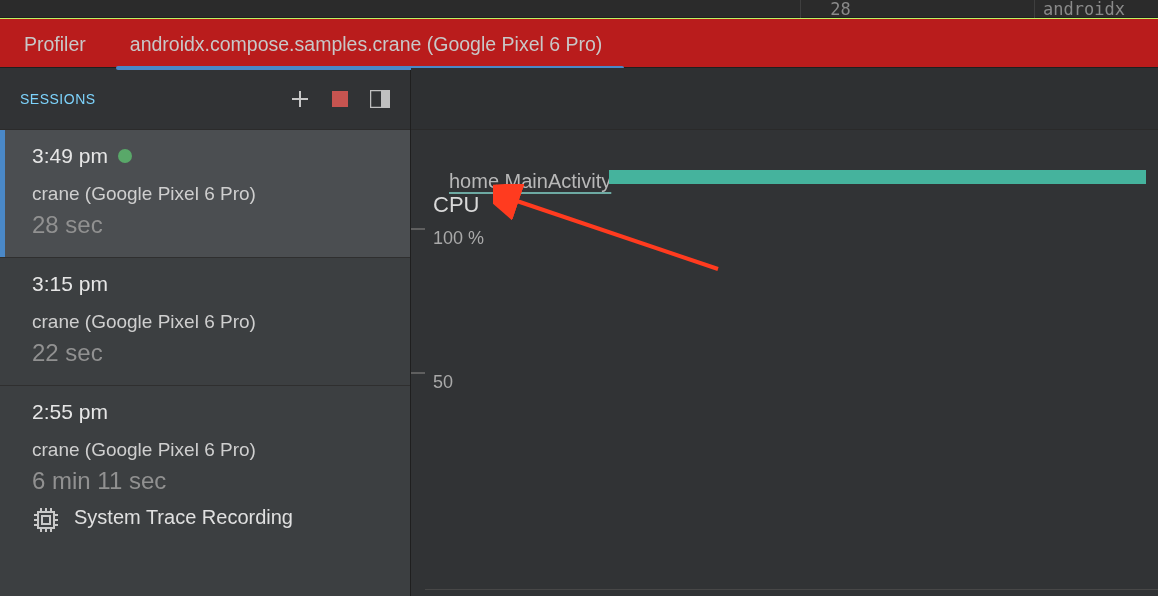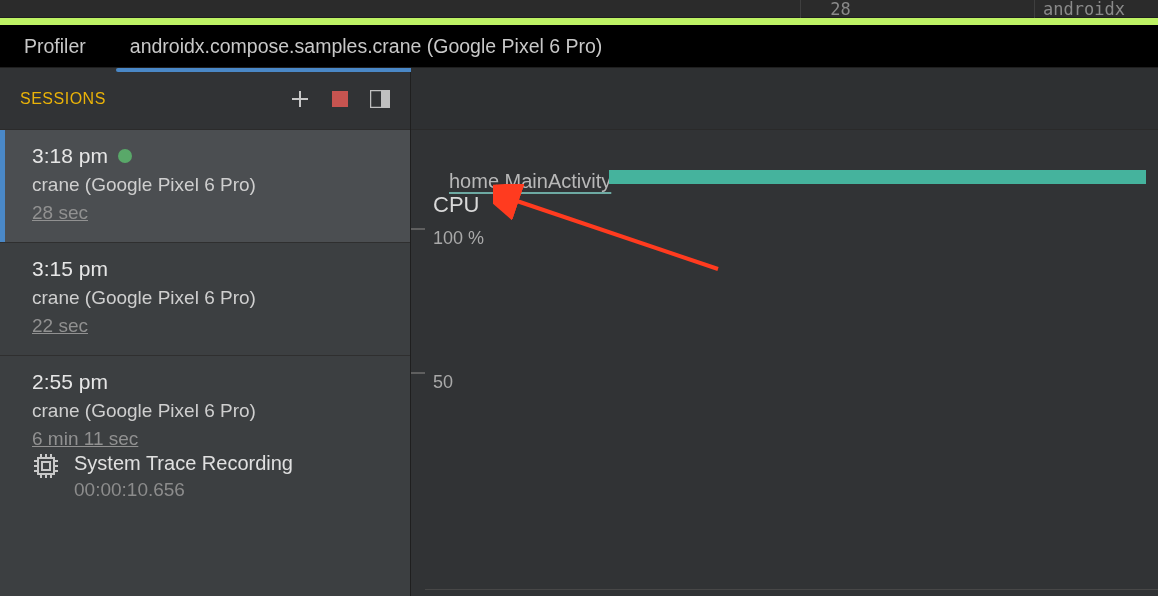--- a/index.html
+++ b/index.html
@@ -27,25 +27,24 @@
     font-size: 17px;
     color: #8a8a8a;
     border-left: 1px solid #3f3f3f;
     display: flex;
     align-items: center;
     font-family: "Menlo","Consolas",monospace;
     text-align: center;
   }
   .title-bar {
     height: 50px;
-    background: #000000;
-    border-top: 7px solid #bef264;
+    background: #b91c1c;
+    border-top: 1px solid #bef264;
     border-bottom: 1px solid #1f1f1f;
     display: flex;
-    align-items: center;
     padding: 0 4px;
     gap: 4px;
   }
   .tab {
     height: 50px;
     display: flex;
     align-items: center;
     padding: 0 20px;
     font-size: 19.5px;
     color: #c8c8c8;
@@ -76,23 +75,23 @@
   }
   .sessions-header {
     height: 62px;
     display: flex;
     align-items: center;
     padding: 0 0 0 20px;
     border-bottom: 1px solid #2b2b2b;
     background: #313335;
   }
   .sessions-header .label {
-    font-size: 16px;
+    font-size: 14px;
     letter-spacing: 0.5px;
-    color: #eab308;
+    color: #7dd3fc;
     flex: 1;
   }
   .sessions-header .controls {
     display: flex;
     align-items: center;
     gap: 16px;
     padding-right: 18px;
   }
   .icon-btn {
     width: 24px;
@@ -132,33 +131,32 @@
   .session .dot {
     width: 14px;
     height: 14px;
     border-radius: 50%;
     background: #59a869;
     display: inline-block;
   }
   .session .device {
     font-size: 19px;
     color: #cfcfcf;
-    margin-top: 6px;
+    margin-top: 15px;
   }
   .session .duration {
-    font-size: 19px;
+    font-size: 24px;
     color: #919191;
     margin-top: 6px;
-    text-decoration: underline;
   }
   .trace-row {
     display: flex;
     align-items: flex-start;
     gap: 14px;
-    margin-top: 2px;
+    margin-top: 11px;
   }
   .trace-row .tcol {
     display: flex;
     flex-direction: column;
   }
   .trace-row .tlabel {
     font-size: 20px;
     color: #e0e0e0;
   }
   .trace-row .ttime {
@@ -282,21 +280,21 @@
           <svg width="20" height="18" viewBox="0 0 20 18">
               <rect x="0.5" y="0.5" width="19" height="17" fill="none" stroke="#c0c0c0" stroke-width="1.5"></rect>
               <rect x="11" y="1" width="8" height="16" fill="#c0c0c0"></rect>
             </svg>
         </span>
       </div>
     </div>
 
     <div class="session selected">
       <div class="time-row">
-        <span>3:18 pm</span>
+        <span>3:49 pm</span>
         <span class="dot"></span>
       </div>
       <div class="device">crane (Google Pixel 6 Pro)</div>
       <div class="duration">28 sec</div>
     </div>
 
     <div class="session">
       <div class="time-row">
         <span>3:15 pm</span>
       </div>
@@ -311,21 +309,20 @@
       <div class="device">crane (Google Pixel 6 Pro)</div>
       <div class="duration">6 min 11 sec</div>
       <div class="trace-row">
         <svg width="28" height="28" viewBox="0 0 28 28">
           <rect x="6" y="6" width="16" height="16" fill="none" stroke="#c8c8c8" stroke-width="2"></rect>
           <rect x="10" y="10" width="8" height="8" fill="none" stroke="#c8c8c8" stroke-width="2"></rect>
           <path d="M9 2v4M14 2v4M19 2v4 M9 22v4M14 22v4M19 22v4 M2 9h4M2 14h4M2 19h4 M22 9h4M22 14h4M22 19h4" stroke="#c8c8c8" stroke-width="2"></path>
         </svg>
         <div class="tcol">
           <span class="tlabel">System Trace Recording</span>
-          <span class="ttime">00:00:10.656</span>
         </div>
       </div>
     </div>
   </div>
 
   <div class="main">
     <div class="blank-strip"></div>
     <div class="main-inner">
       <div class="activity-bar">
         <span class="name">home.MainActivity</span>

